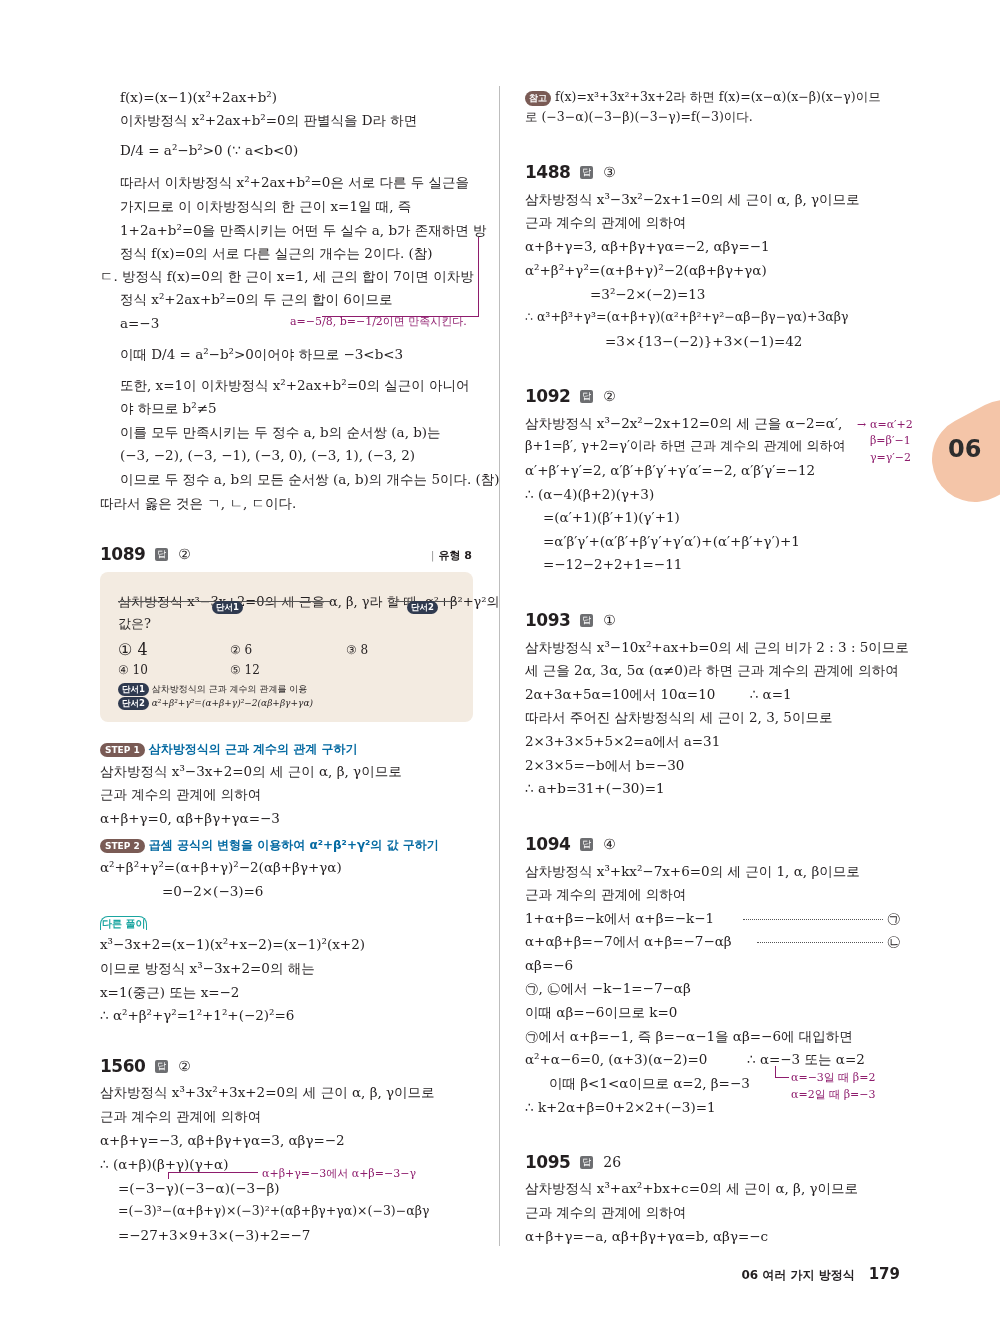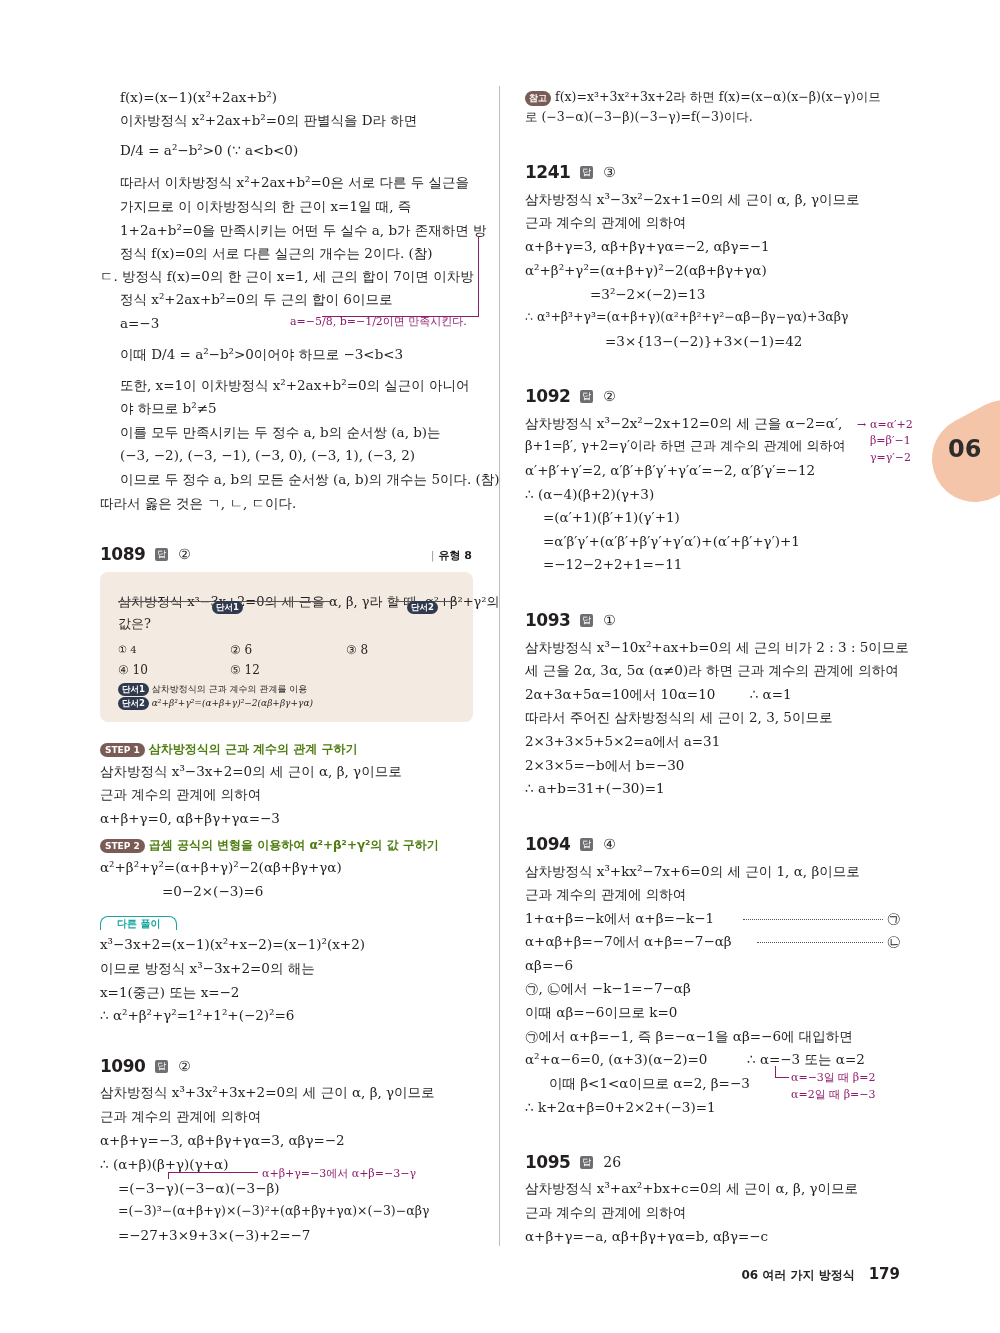--- a/index.html
+++ b/index.html
@@ -13,22 +13,22 @@
     .sans { font-family: "DejaVu Sans", "Liberation Sans", sans-serif; }
     .prob-head { position: absolute; display: flex; align-items: center; gap: 10px; }
     .prob-num { font-family: "DejaVu Sans", "Liberation Sans", sans-serif; font-weight: bold; font-size: 17px; color: #231f20; letter-spacing: -0.5px; }
     .ans-icon { display: inline-block; width: 13px; height: 13px; background: #6d6e71; border-radius: 2px; color: #fff; font-size: 9px; text-align: center; line-height: 13px; font-family: "DejaVu Sans", sans-serif; }
     .ans-val { font-size: 14px; }
     .type-tag { position: absolute; right: 0; top: 4px; font-family: "DejaVu Sans", sans-serif; font-size: 11px; font-weight: bold; color: #231f20; }
     .type-tag .bar { color: #999; font-weight: normal; margin-right: 4px; }
     .problem-box { position: absolute; left: 0; top: 572px; width: 373px; height: 150px; background: #f3ebe1; border-radius: 8px; }
     .hint-badge { display: inline-block; background: #2f3a4f; color: #fff; border-radius: 8px; font-family: "DejaVu Sans", sans-serif; font-size: 8.5px; font-weight: bold; padding: 1px 4px; line-height: 11px; }
     .step-badge { display: inline-block; background: #7a5b55; color: #fff; border-radius: 8px; font-family: "DejaVu Sans", sans-serif; font-size: 9px; font-weight: bold; padding: 1px 5px; line-height: 12px; margin-right: 4px; }
-    .step-title { font-family: "DejaVu Sans", sans-serif; font-size: 12px; font-weight: bold; color: #4d7c0f; margin-top: 12px; }
-    .alt-badge { display: inline-block; border: 1.5px solid #1aa5a0; border-bottom: none; border-radius: 8px 8px 0 0; color: #1aa5a0; font-family: "DejaVu Sans", sans-serif; font-size: 10px; font-weight: bold; padding: 0 16px; line-height: 13px; }
+    .step-title { font-family: "DejaVu Sans", sans-serif; font-size: 12px; font-weight: bold; color: #0369a1; margin-top: 12px; }
+    .alt-badge { display: inline-block; border: 1.5px solid #1aa5a0; border-bottom: none; border-radius: 8px 8px 0 0; color: #1aa5a0; font-family: "DejaVu Sans", sans-serif; font-size: 10px; font-weight: bold; padding: 0 1px; line-height: 13px; }
     .note-badge { display: inline-block; background: #7a5b55; color: #fff; border-radius: 8px; font-family: "DejaVu Sans", sans-serif; font-size: 9px; font-weight: bold; padding: 2px 4px; line-height: 11px; margin-right: 4px; }
     .magenta { color: #8e1c6d; font-size: 11px; }
     .chapter-tab { position: absolute; left: 930px; top: 408px; width: 120px; height: 86px; background: #f4c5a8; border-radius: 43px; transform: rotate(-28deg); transform-origin: center; }
     .chapter-num { position: absolute; left: 948px; top: 435px; font-family: "DejaVu Sans", sans-serif; font-weight: bold; font-size: 24px; color: #2d2d2d; }
     .footer { position: absolute; top: 1265px; right: 100px; display: flex; align-items: baseline; gap: 14px; font-family: "DejaVu Sans", sans-serif; }
     .footer .chap { font-size: 12px; font-weight: bold; color: #231f20; }
     .footer .page { font-size: 15px; font-weight: bold; color: #231f20; }
     .connector { position: absolute; border-color: #8e1c6d; border-style: solid; }
     .circle-num { font-family: "DejaVu Sans", sans-serif; }
   </style>
@@ -68,21 +68,21 @@
   </div>
   <div class="type-tag" style="top:548px; right:8px;"><span class="bar">|</span><span>유형 8</span></div>
 
   <div class="problem-box">
     <div class="line" style="left:18px; top:10px; font-size:13px;margin-top:10px;">삼차방정식 x³−3x+2=0의 세 근을 α, β, γ라 할 때, α²+β²+γ²의</div>
     <div style="position:absolute; left:18px; top:29px; width:214px; border-bottom:1px solid #555;"></div>
     <div style="position:absolute; left:295px; top:29px; width:60px; border-bottom:1px solid #555;"></div>
     <span class="hint-badge" style="position:absolute; left:112px; top:29px;">단서1</span>
     <span class="hint-badge" style="position:absolute; left:307px; top:29px;">단서2</span>
     <div class="line" style="left:18px; top:42px; font-size:13px;">값은?</div>
-    <div class="line" style="left:18px; top:68px; font-size:10px;">① 4</div>
+    <div class="line" style="left:18px; top:68px; font-size:16px;">① 4</div>
     <div class="line" style="left:130px; top:68px; font-size:12px;">② 6</div>
     <div class="line" style="left:246px; top:68px; font-size:12px;">③ 8</div>
     <div class="line" style="left:18px; top:88px; font-size:12px;">④ 10</div>
     <div class="line" style="left:130px; top:88px; font-size:12px;">⑤ 12</div>
     <div class="line" style="left:18px; top:110px; font-size:9px; line-height:14px;">
       <span class="hint-badge">단서1</span>
       <span class="sans">삼차방정식의 근과 계수의 관계를 이용</span>
     </div>
     <div class="line" style="left:18px; top:124px; font-size:9px; line-height:14px; font-style:italic;">
       <span class="hint-badge" style="font-style:normal;">단서2</span>
@@ -103,21 +103,21 @@
   <div class="line" style="left:62px; top:881px;">=0−2×(−3)=6</div>
   <div class="line" style="left:0; top:912px;">
     <span class="alt-badge">다른 풀이</span>
   </div>
   <div class="line" style="left:0; top:934px;">x³−3x+2=(x−1)(x²+x−2)=(x−1)²(x+2)</div>
   <div class="line" style="left:0; top:958px;">이므로 방정식 x³−3x+2=0의 해는</div>
   <div class="line" style="left:0; top:982px;">x=1(중근) 또는 x=−2</div>
   <div class="line" style="left:0; top:1005px;">∴ α²+β²+γ²=1²+1²+(−2)²=6</div>
 
   <div class="prob-head" style="left:0; top:1056px;">
-    <span class="prob-num">1090</span>
+    <span class="prob-num">1560</span>
     <span class="ans-icon">답</span>
     <span class="ans-val">②</span>
   </div>
   <div class="line" style="left:0; top:1082px;">삼차방정식 x³+3x²+3x+2=0의 세 근이 α, β, γ이므로</div>
   <div class="line" style="left:0; top:1106px;">근과 계수의 관계에 의하여</div>
   <div class="line" style="left:0; top:1130px;">α+β+γ=−3, αβ+βγ+γα=3, αβγ=−2</div>
   <div class="line" style="left:0; top:1154px;">∴ (α+β)(β+γ)(γ+α)</div>
   <div class="connector" style="left:68px; top:1172px; width:90px; height:7px; border-width:1px 0 0 1px;"></div>
   <div class="line magenta" style="left:162px; top:1164px;">α+β+γ=−3에서 α+β=−3−γ</div>
   <div class="line" style="left:18px; top:1178px;">=(−3−γ)(−3−α)(−3−β)</div>
@@ -125,21 +125,21 @@
   <div class="line" style="left:18px; top:1225px;">=−27+3×9+3×(−3)+2=−7</div>
 </div>
 
 <div class="col col-right">
   <div class="line" style="left:0; top:87px; font-size:12.5px;">
     <span class="note-badge">참고</span><span>f(x)=x³+3x²+3x+2라 하면 f(x)=(x−α)(x−β)(x−γ)이므</span>
   </div>
   <div class="line" style="left:0; top:107px; font-size:12.5px;">로 (−3−α)(−3−β)(−3−γ)=f(−3)이다.</div>
 
   <div class="prob-head" style="left:0; top:162px;">
-    <span class="prob-num">1241</span>
+    <span class="prob-num">1488</span>
     <span class="ans-icon">답</span>
     <span class="ans-val">③</span>
   </div>
   <div class="line" style="left:0; top:189px;">삼차방정식 x³−3x²−2x+1=0의 세 근이 α, β, γ이므로</div>
   <div class="line" style="left:0; top:212px;">근과 계수의 관계에 의하여</div>
   <div class="line" style="left:0; top:236px;">α+β+γ=3, αβ+βγ+γα=−2, αβγ=−1</div>
   <div class="line" style="left:0; top:260px;">α²+β²+γ²=(α+β+γ)²−2(αβ+βγ+γα)</div>
   <div class="line" style="left:65px; top:284px;">=3²−2×(−2)=13</div>
   <div class="line" style="left:0; top:307px; font-size:12.5px;">∴ α³+β³+γ³=(α+β+γ)(α²+β²+γ²−αβ−βγ−γα)+3αβγ</div>
   <div class="line" style="left:80px; top:331px;">=3×{13−(−2)}+3×(−1)=42</div>

